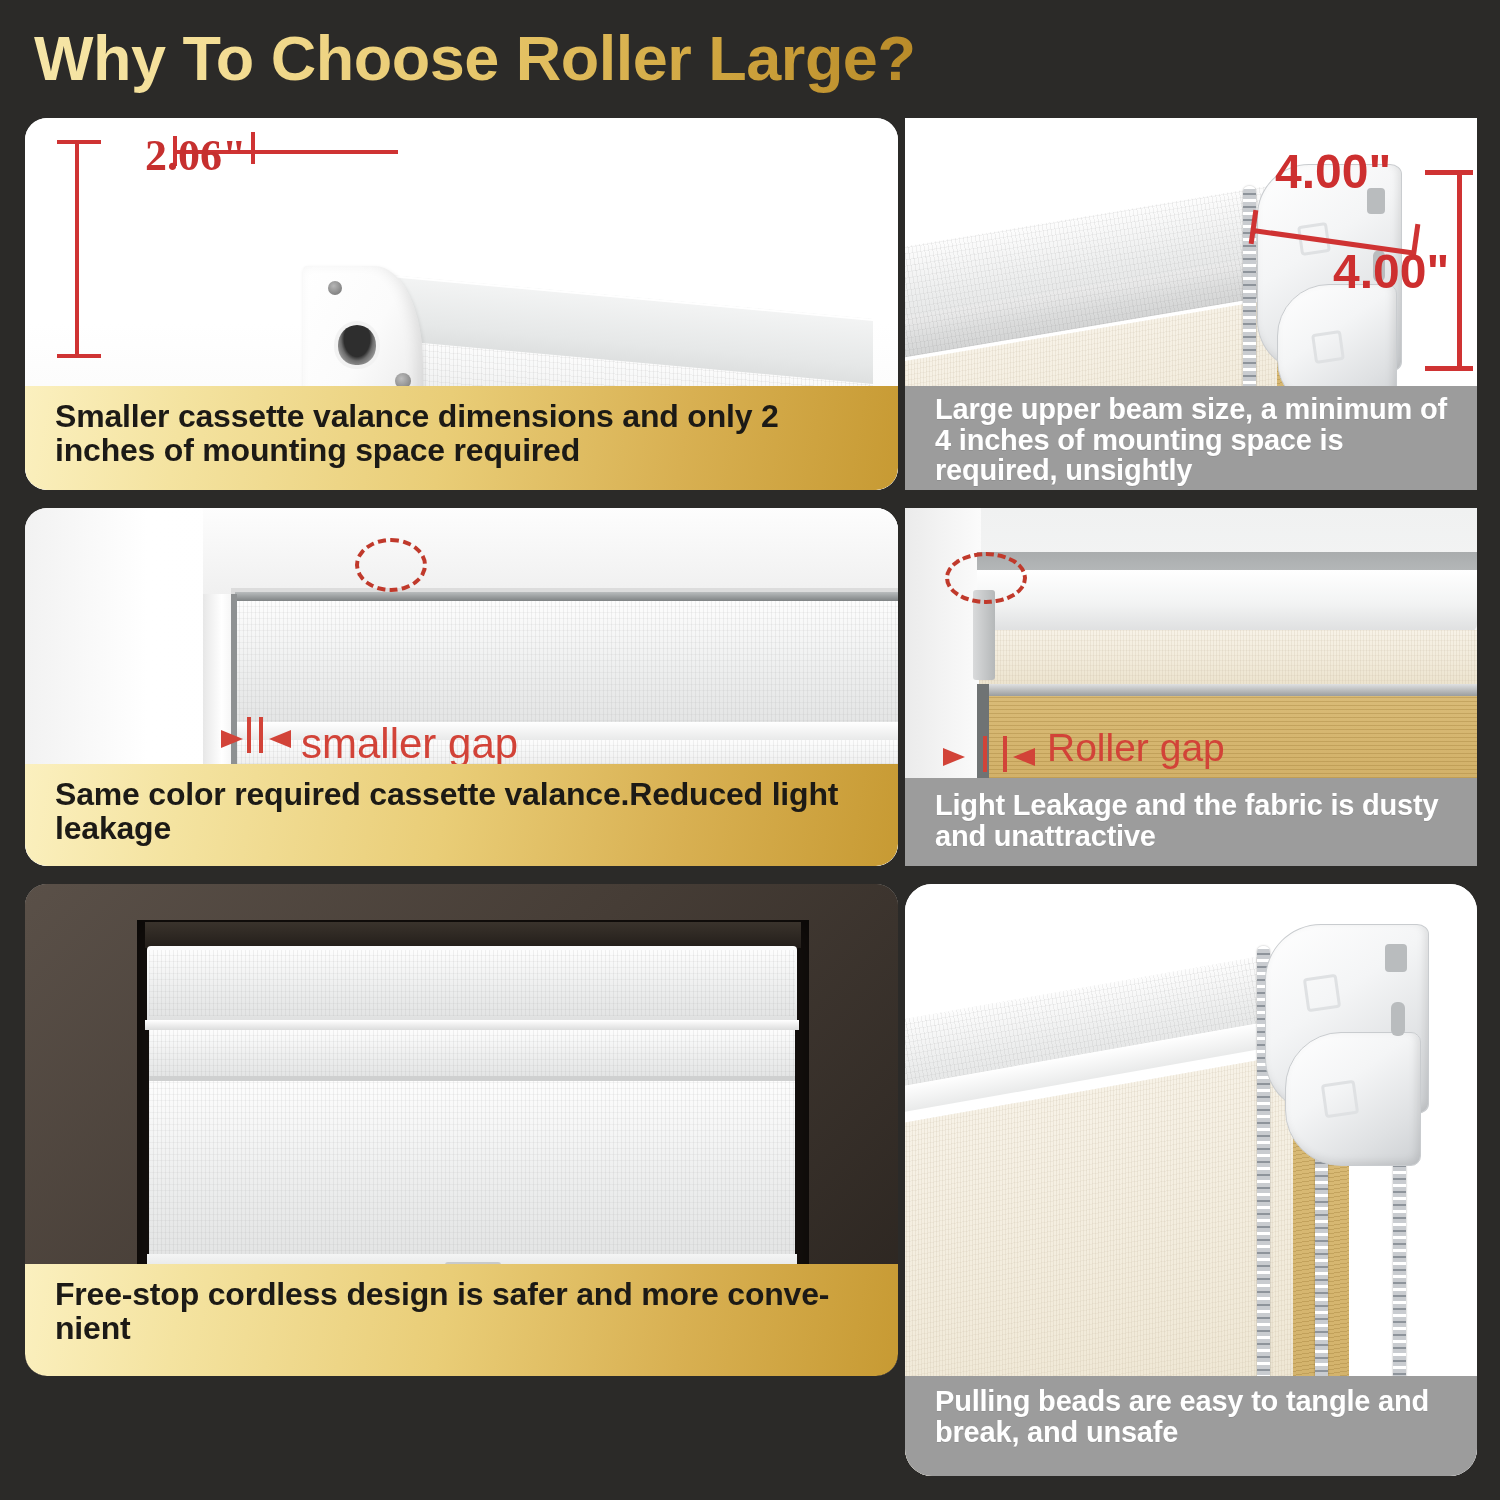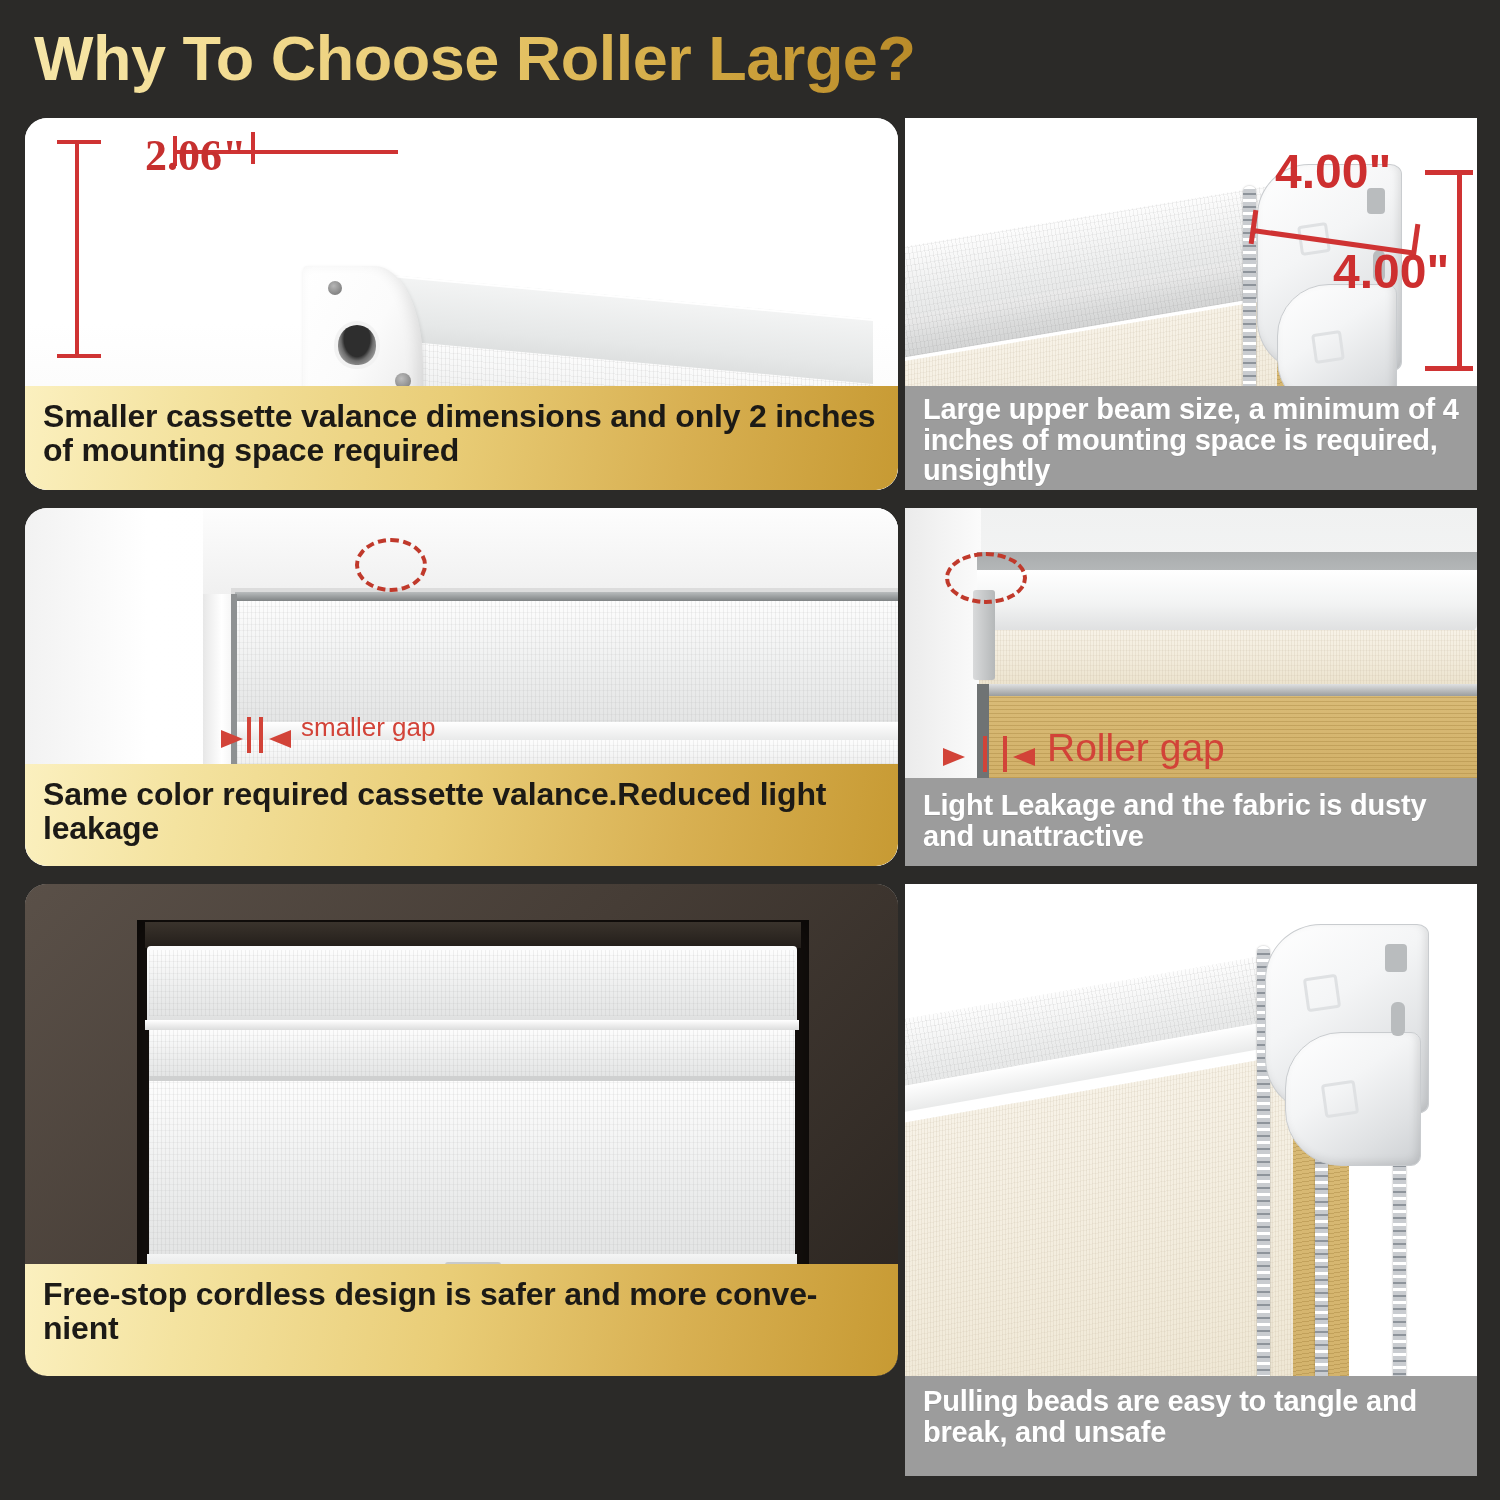--- a/index.html
+++ b/index.html
@@ -29,21 +29,21 @@
   
   .panel{ position:absolute; overflow:hidden; background:#fff; }
   .panel.left{ border-radius:22px; }
   .panel.right{ border-radius:0; }
 
   .photo{ position:absolute; left:0; top:0; right:0; bottom:0; overflow:hidden; }
 
   
   .caption{
     position:absolute; left:0; right:0; bottom:0;
-    padding:14px 18px 10px 18px;
+    padding:14px 18px 10px 30px;
     font-weight:bold;
     line-height:1.06;
     letter-spacing:-0.2px;
   }
   .caption.gold{
     background:linear-gradient(100deg,#fbf0bf 0%,#f4e3a0 18%,#e9cd77 48%,#d8b052 75%,#c79a33 100%);
     color:#1c1a16;
     border-bottom-left-radius:22px; border-bottom-right-radius:22px;
     font-size:32px;
   }
@@ -213,21 +213,21 @@
          background:linear-gradient(180deg,#ffffff,#e6e7e7);"></div>
     <div class="wfab" style="position:absolute;left:212px;top:232px;width:666px;height:48px;"></div>
     <div style="position:absolute;left:206px;top:86px;width:6px;height:194px;background:#8e9192;"></div>
 
     <div class="dashcircle" style="left:330px;top:30px;width:72px;height:54px;"></div>
 
     <div class="arrowR" style="left:196px;top:222px;"></div>
     <div class="tick" style="left:222px;top:209px;height:36px;"></div>
     <div class="tick" style="left:234px;top:209px;height:36px;"></div>
     <div class="arrowL" style="left:244px;top:222px;"></div>
-    <div class="gaptext" style="left:276px;top:204px;font-size:26px;">smaller gap</div>
+    <div class="gaptext" style="left:276px;top:212px;font-size:42px;">smaller gap</div>
   </div>
   <div class="caption gold" style="height:102px;">Same color required cassette valance.Reduced light leakage</div>
 </div>
 
 <div class="panel right" style="left:905px; top:508px; width:572px; height:358px;">
   <div class="photo" style="background:linear-gradient(180deg,#f0f1f1 0%,#f7f7f7 45%,#fdfdfd 100%);">
     <div style="position:absolute;left:0;top:0;width:76px;height:270px;background:linear-gradient(90deg,#ebebeb,#fbfbfb);"></div>
     <div style="position:absolute;left:72px;top:44px;width:500px;height:34px;background:linear-gradient(180deg,#a9acad,#bdc0c1);"></div>
 
     <div style="position:absolute;left:72px;top:62px;width:500px;height:62px;
@@ -295,21 +295,21 @@
          background:linear-gradient(160deg,#efcbb4,#ddae92);border-radius:12px;transform:rotate(9deg);"></div>
     <div style="position:absolute;left:452px;top:462px;width:38px;height:34px;
          background:linear-gradient(180deg,#e9c0a6,#d9ad92);"></div>
 
     <div style="position:absolute;left:112px;top:492px;width:672px;height:14px;
          background:linear-gradient(180deg,#564b41,#362e28);"></div>
   </div>
   <div class="caption gold" style="height:112px;">Free-stop cordless design is safer and more conve-nient</div>
 </div>
 
-<div class="panel right" style="left:905px; top:884px; width:572px; height:592px;">
+<div class="panel right" style="left:905px; top:884px; width:572px; height:592px;border-radius:27px;">
   <div class="photo" style="background:#ffffff;">
 
     <div class="wfab" style="position:absolute;left:-40px;top:58px;width:480px;height:78px;
          transform:rotate(-10deg); transform-origin:right center;"></div>
     <div style="position:absolute;left:-40px;top:124px;width:480px;height:26px;
          background:linear-gradient(180deg,#ffffff,#e9eaea);transform:rotate(-10deg);transform-origin:right center;"></div>
 
     <div class="bfab" style="position:absolute;left:-50px;top:168px;width:450px;height:420px;
          transform:skewY(-10deg); transform-origin:right top;"></div>
 

